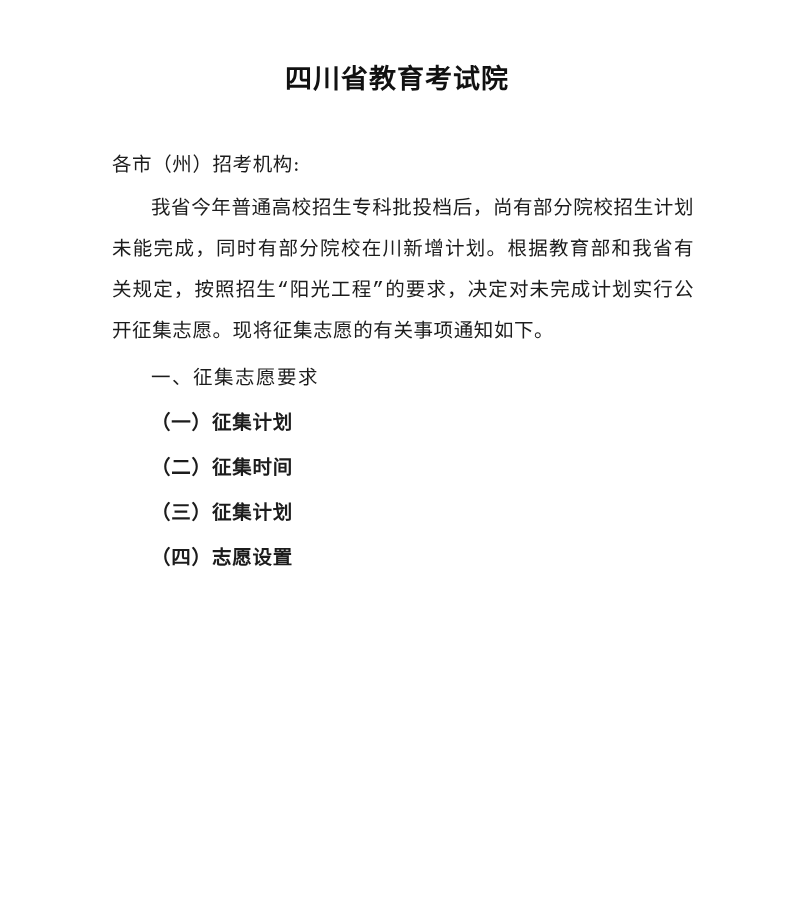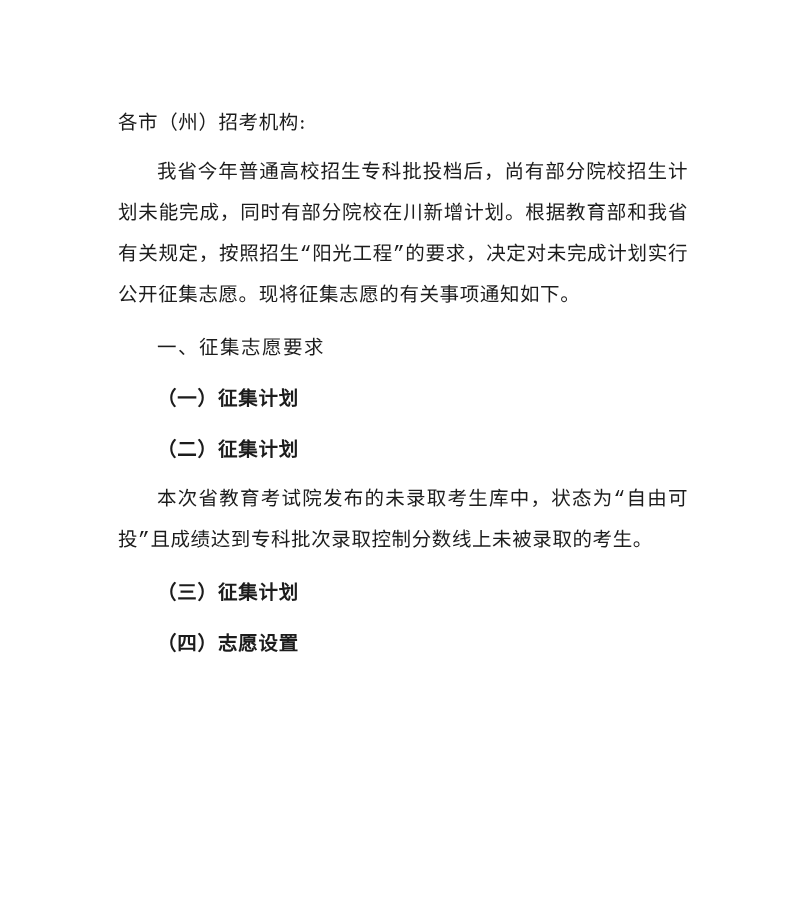--- a/index.html
+++ b/index.html
@@ -36,21 +36,21 @@
   }
   .doc-title .line {
     display: block;
   }
   .body-block {
     margin-top: 44px;
     padding-left: 108px;
     padding-right: 96px;
   }
   p {
-    margin: 10px;
+    margin: 4px;
     font-size: 19.5px;
     line-height: 41px;
     letter-spacing: 0.6px;
     color: #1c1c1c;
     text-align: justify;
     text-justify: inter-ideograph;
   }
   p.salutation {
     text-indent: 0;
     margin-bottom: 2px;
@@ -69,36 +69,36 @@
     font-weight: bold;
     letter-spacing: 0.8px;
   }
 </style>
 </head>
 <body>
 
 <div class="page">
 
   <h1 class="doc-title">
+    <span class="line">四川省教育考试院</span>
   </h1>
 
   <div class="body-block">
 
     <p class="salutation">各市（州）招考机构:</p>
 
     <p class="indent">我省今年普通高校招生专科批投档后，尚有部分院校招生计划未能完成，同时有部分院校在川新增计划。根据教育部和我省有关规定，按照招生“阳光工程”的要求，决定对未完成计划实行公开征集志愿。现将征集志愿的有关事项通知如下。</p>
 
     <p class="heading">一、征集志愿要求</p>
 
     <p class="subheading">（一）征集计划</p>
 
 
-    <p class="subheading">（二）征集计划</p>
+    <p class="subheading">（二）征集时间</p>
 
-    <p class="indent">本次省教育考试院发布的未录取考生库中，状态为“自由可投”且成绩达到专科批次录取控制分数线上未被录取的考生。</p>
 
     <p class="subheading">（三）征集计划</p>
 
 
     <p class="subheading">（四）志愿设置</p>
 
   </div>
 </div>
 
 </body></html>

